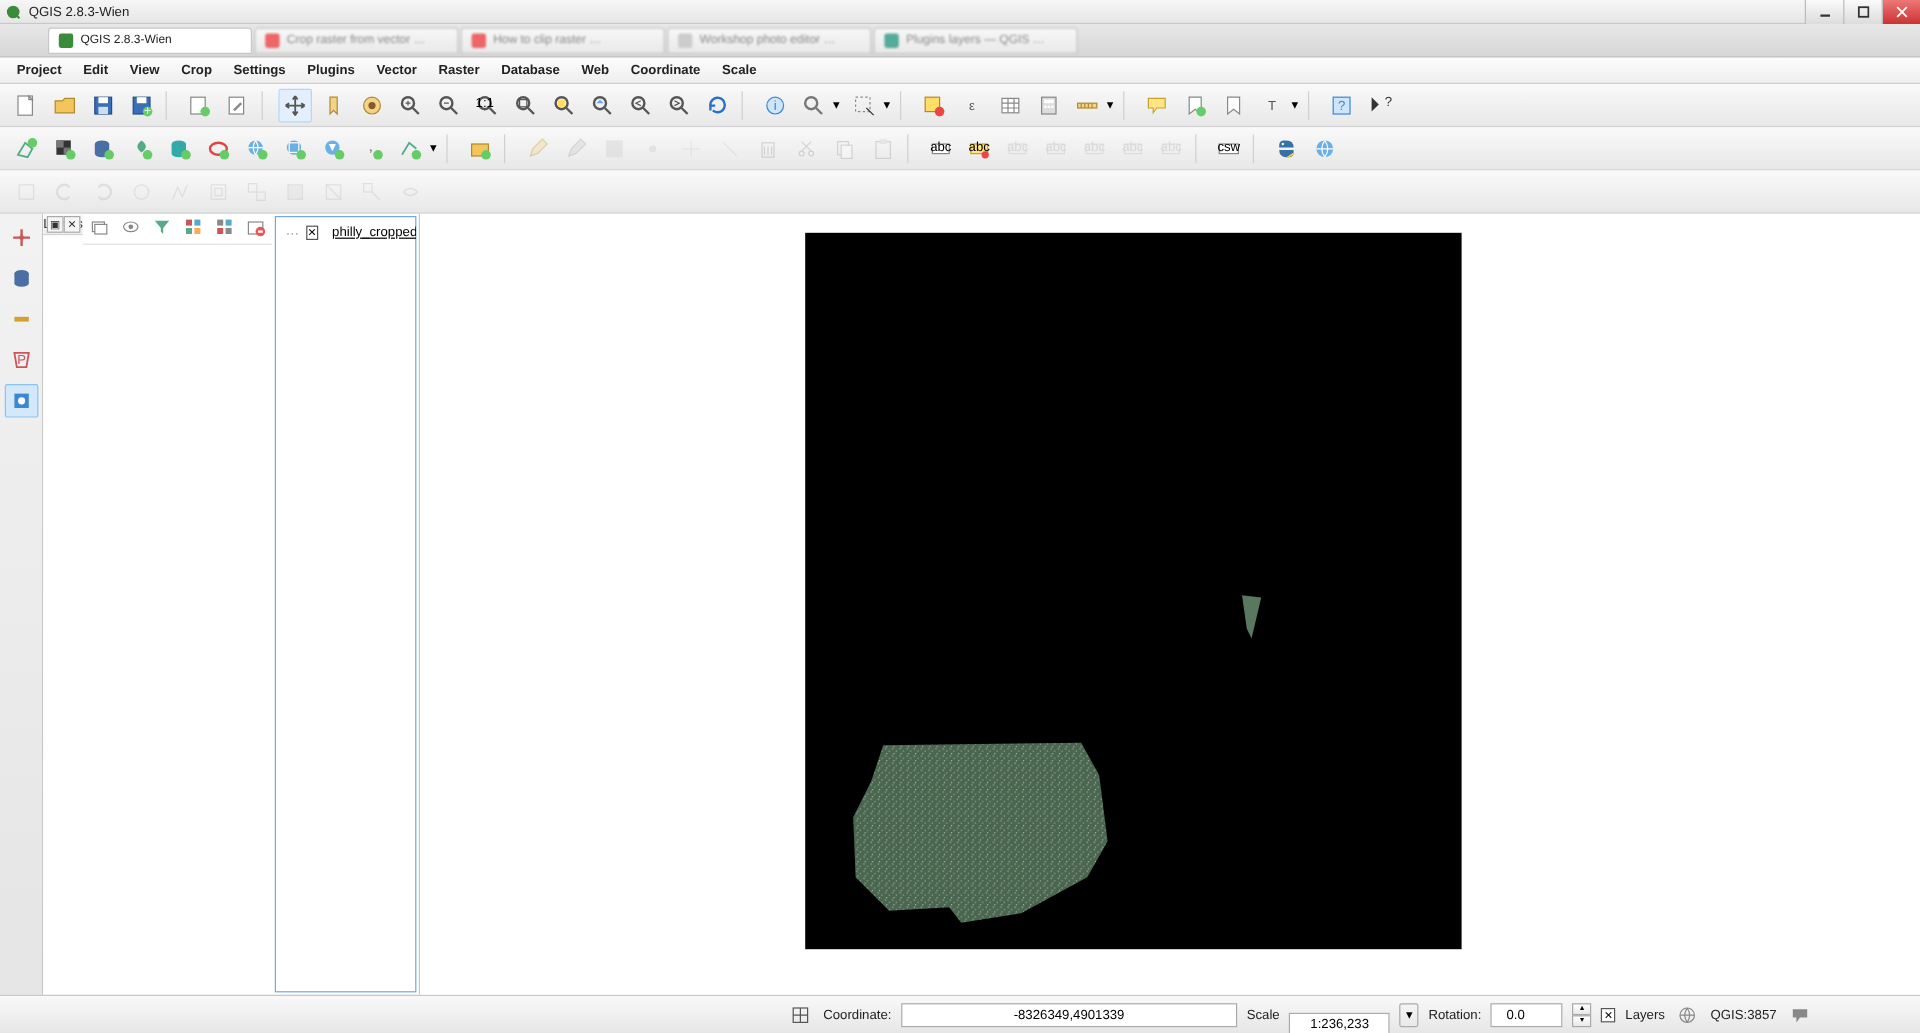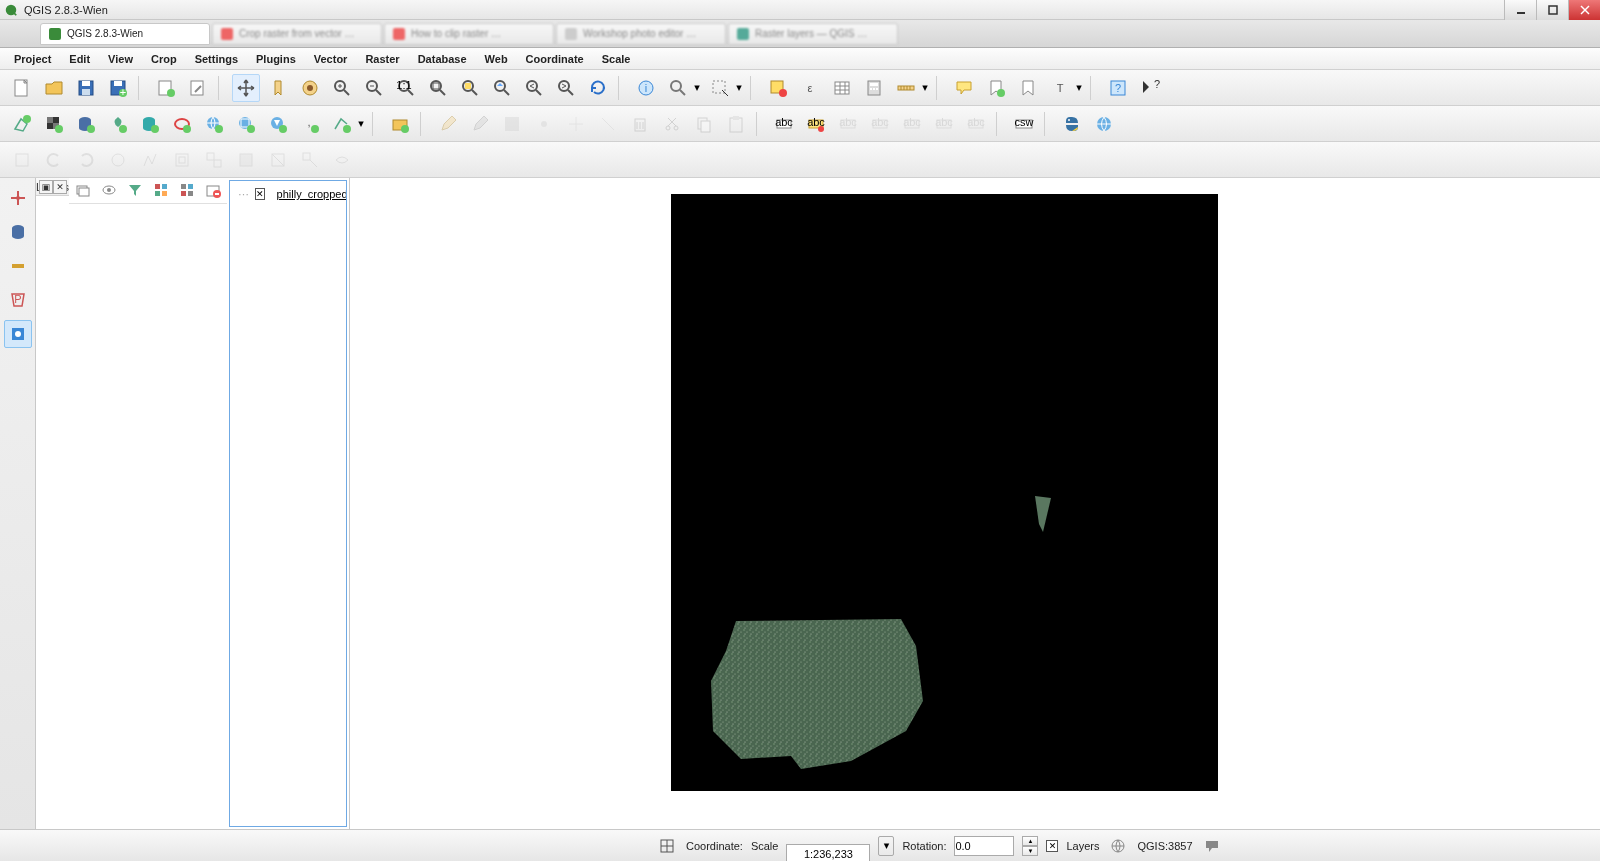--- a/index.html
+++ b/index.html
@@ -97,21 +97,21 @@
   <div class="browser-tab">
     <div class="favicon" style="background:#e66"></div>
     <span class="tab-text">How to clip raster …</span>
   </div>
   <div class="browser-tab">
     <div class="favicon" style="background:#ccc"></div>
     <span class="tab-text">Workshop photo editor …</span>
   </div>
   <div class="browser-tab">
     <div class="favicon" style="background:#5a9"></div>
-    <span class="tab-text">Raster layers — QGIS …</span>
+    <span class="tab-text">Plugins layers — QGIS …</span>
   </div>
 </div>
 
 <div class="menubar">
   <span class="menu-item">Project</span>
   <span class="menu-item">Edit</span>
   <span class="menu-item">View</span>
   <span class="menu-item">Crop</span>
   <span class="menu-item">Settings</span>
   <span class="menu-item">Plugins</span>
@@ -720,25 +720,26 @@
 <div class="statusbar">
   <div style="flex:0 0 640px"></div>
   <div class="toolbtn" style="width:22px;height:22px">
       <svg width="16" height="16" viewBox="0 0 16 16">
         <rect x="2" y="2" width="12" height="12" fill="none" stroke="#555"></rect>
         <line x1="2" y1="8" x2="14" y2="8" stroke="#555"></line>
         <line x1="8" y1="2" x2="8" y2="14" stroke="#555"></line>
       </svg>
     </div>
   <span class="status-label">Coordinate:</span>
+  <input class="status-input" style="width: 280px;" value="-8326349,4901339">
   <span class="status-label">Scale</span>
   <input class="status-input" style="width: 84px; margin-top: 17px;" value="1:236,233">
   <div class="toolbtn" style="width:16px;height:20px;border:1px solid #aaa">▾</div>
   <span class="status-label">Rotation:</span>
-  <input class="status-input" style="width: 60px; text-align: left; padding-left: 0;" value="0.0">
+  <input class="status-input" style="width: 60px; text-align: left; padding-left: 12px;" value="0.0">
   <div class="stepper">
       <div>▲</div>
       <div>▼</div>
     </div>
   <div class="chk">✕</div>
   <span class="status-label">Layers</span>
   <div class="toolbtn" style="width:22px;height:22px">
       <svg width="16" height="16" viewBox="0 0 16 16">
         <circle cx="8" cy="8" r="6" fill="none" stroke="#888"></circle>
         <line x1="2" y1="8" x2="14" y2="8" stroke="#888"></line>

